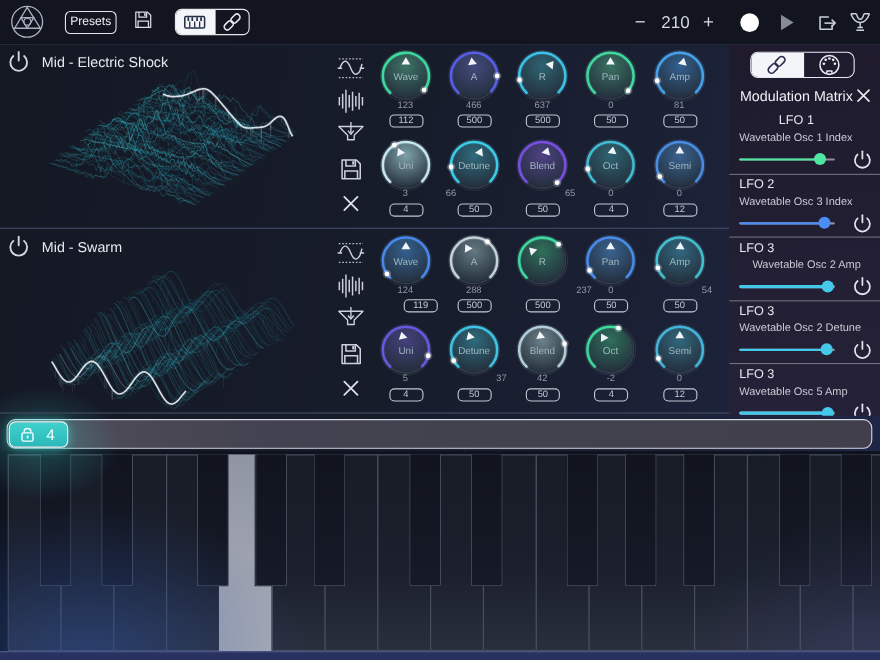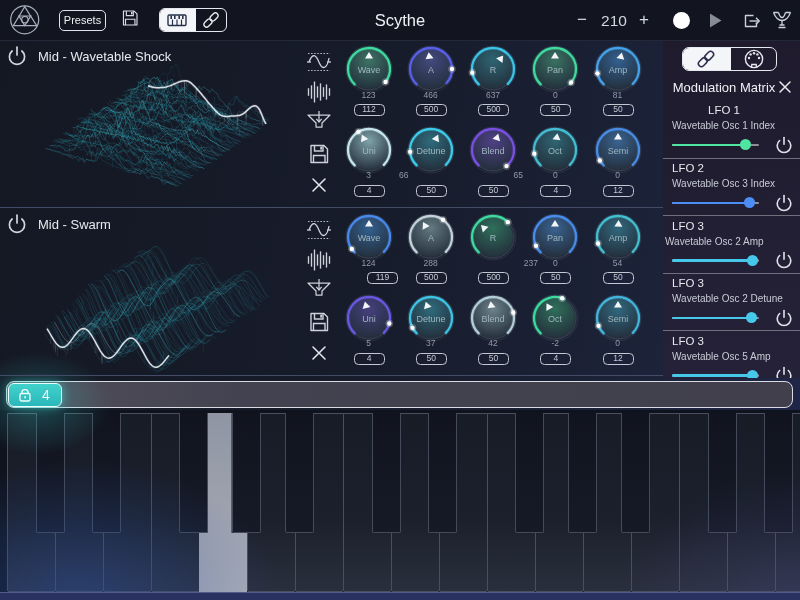--- a/index.html
+++ b/index.html
@@ -429,21 +429,21 @@
       <line x1="57.3" y1="136.6" x2="57.3" y2="147.9" stroke="#dde8ee" stroke-width="0.7" opacity="0.14"></line>
       <line x1="71.1" y1="132.4" x2="71.1" y2="142" stroke="#dde8ee" stroke-width="0.7" opacity="0.18"></line>
       <line x1="55.6" y1="134.6" x2="55.6" y2="144.5" stroke="#dde8ee" stroke-width="0.7" opacity="0.26"></line>
       <line x1="90" y1="125.1" x2="90" y2="130.6" stroke="#dde8ee" stroke-width="0.7" opacity="0.25"></line>
       <line x1="67.7" y1="136.5" x2="67.7" y2="145.9" stroke="#dde8ee" stroke-width="0.7" opacity="0.10"></line>
     </svg>
     <svg width="24" height="24" style="position:absolute;left:5.199999999999999px;top:44px">
 <path d="M4.89,-5.82 A7.6,7.6 0 1 1 -4.89,-5.82" transform="translate(12,12.8)" fill="none" stroke="#d2d6de" stroke-width="1.7" stroke-linecap="round"></path>
 <line x1="12" y1="3.2" x2="12" y2="11" stroke="#d2d6de" stroke-width="1.7" stroke-linecap="round"></line>
     </svg>
-    <div style="position:absolute;left:38px;top:49px;font-size:13px;color:#e6e9ee">Mid - Wavetable Shock</div>
+    <div style="position:absolute;left:38px;top:49px;font-size:13px;color:#e6e9ee">Mid - Electric Shock</div>
     <svg width="24" height="24" style="position:absolute;left:5.199999999999999px;top:212px">
 <path d="M4.89,-5.82 A7.6,7.6 0 1 1 -4.89,-5.82" transform="translate(12,12.8)" fill="none" stroke="#d2d6de" stroke-width="1.7" stroke-linecap="round"></path>
 <line x1="12" y1="3.2" x2="12" y2="11" stroke="#d2d6de" stroke-width="1.7" stroke-linecap="round"></line>
     </svg>
     <div style="position:absolute;left:38px;top:217px;font-size:13px;color:#e6e9ee">Mid - Swarm</div>
     <svg width="26" height="24" style="position:absolute;left:305.5px;top:50px">
 <line x1="2" y1="3.5" x2="24" y2="3.5" stroke="#b9bfca" stroke-width="1.1" stroke-dasharray="1.5,1.6"></line>
 <line x1="2" y1="20.5" x2="24" y2="20.5" stroke="#b9bfca" stroke-width="1.1" stroke-dasharray="1.5,1.6"></line>
 <line x1="1" y1="12" x2="5" y2="12" stroke="#ccd1da" stroke-width="1.3"></line>
 <line x1="21" y1="12" x2="25" y2="12" stroke="#ccd1da" stroke-width="1.3"></line>
@@ -642,21 +642,21 @@
 <circle r="20" fill="url(#kg7)"></circle>
 <circle r="21" fill="none" stroke="#39424f" stroke-width="1.4" opacity="0.9"></circle>
 <path d="M-14.32,15.36 A21,21 0 1 1 14.85,14.85" fill="none" stroke="#3dd2ef" stroke-width="4.2" stroke-linecap="round" opacity="0.16"></path>
 <path d="M-14.32,15.36 A21,21 0 1 1 14.85,14.85" fill="none" stroke="#3dd2ef" stroke-width="2.3" stroke-linecap="round" opacity="0.95"></path>
 <circle cx="-20.92" cy="1.83" r="3.8" fill="#ffffff" opacity="0.25"></circle>
 <circle cx="-20.92" cy="1.83" r="2.2" fill="#ffffff"></circle>
 <polygon points="0,-17 4.0,-10.4 -4.0,-10.4" fill="#f3f6f8" transform="rotate(25)"></polygon>
 <text x="0" y="4" text-anchor="middle" font-family="Liberation Sans, sans-serif" font-size="9" fill="#9fb5bd">Detune</text>
 </g>
     </svg>
-    <div style="position:absolute;left:399px;top:170px;width:60px;font-size:8.5px;color:#939aa7">66</div>
+    <div style="position:absolute;left:380px;top:170px;width:60px;text-align:center;font-size:8.5px;color:#939aa7">66</div>
     <div style="position:absolute;left:415.7px;top:184.5px;width:31px;height:12px;box-sizing:border-box;border:1.2px solid #c3c8d3;border-radius:4.5px;font-size:8.5px;color:#c3c9d4;text-align:center;line-height:9.6px">50</div>
     <svg width="52" height="52" style="position:absolute;left:467.0px;top:124px;overflow:visible">
       <defs>
 <radialGradient id="kg8" cx="50%" cy="28%" r="75%">
           <stop offset="0%" stop-color="#4f4185"></stop>
           <stop offset="100%" stop-color="#232e3b"></stop>
         </radialGradient>
       </defs>
 <g transform="translate(26,26)">
 <circle r="23" fill="none" stroke="#5a6a78" stroke-width="1" opacity="0.25"></circle>
@@ -810,21 +810,21 @@
 <circle r="20" fill="url(#kg15)"></circle>
 <circle r="21" fill="none" stroke="#39424f" stroke-width="1.4" opacity="0.9"></circle>
 <path d="M-14.32,15.36 A21,21 0 1 1 14.85,14.85" fill="none" stroke="#44c5d6" stroke-width="4.2" stroke-linecap="round" opacity="0.16"></path>
 <path d="M-14.32,15.36 A21,21 0 1 1 14.85,14.85" fill="none" stroke="#44c5d6" stroke-width="2.3" stroke-linecap="round" opacity="0.95"></path>
 <circle cx="-19.97" cy="6.49" r="3.8" fill="#ffffff" opacity="0.25"></circle>
 <circle cx="-19.97" cy="6.49" r="2.2" fill="#ffffff"></circle>
 <polygon points="0,-17 4.0,-10.4 -4.0,-10.4" fill="#f3f6f8" transform="rotate(2)"></polygon>
 <text x="0" y="4" text-anchor="middle" font-family="Liberation Sans, sans-serif" font-size="9" fill="#9fb5bd">Amp</text>
 </g>
     </svg>
-    <div style="position:absolute;left:587.5px;top:258px;width:60px;text-align:center;font-size:8.5px;color:#939aa7">54</div>
+    <div style="position:absolute;left:587.5px;top:258px;width:60px;text-align:right;font-size:8.5px;color:#939aa7">54</div>
     <div style="position:absolute;left:602.5px;top:272.0px;width:31px;height:12px;box-sizing:border-box;border:1.2px solid #c3c8d3;border-radius:4.5px;font-size:8.5px;color:#c3c9d4;text-align:center;line-height:9.6px">50</div>
     <svg width="52" height="52" style="position:absolute;left:342.5px;top:292px;overflow:visible">
       <defs>
 <radialGradient id="kg16" cx="50%" cy="28%" r="75%">
           <stop offset="0%" stop-color="#45407e"></stop>
           <stop offset="100%" stop-color="#232e3b"></stop>
         </radialGradient>
       </defs>
 <g transform="translate(26,26)">
 <circle r="23" fill="none" stroke="#5a6a78" stroke-width="1" opacity="0.25"></circle>
@@ -852,21 +852,21 @@
 <circle r="20" fill="url(#kg17)"></circle>
 <circle r="21" fill="none" stroke="#39424f" stroke-width="1.4" opacity="0.9"></circle>
 <path d="M-14.32,15.36 A21,21 0 1 1 14.85,14.85" fill="none" stroke="#3fc9e9" stroke-width="4.2" stroke-linecap="round" opacity="0.16"></path>
 <path d="M-14.32,15.36 A21,21 0 1 1 14.85,14.85" fill="none" stroke="#3fc9e9" stroke-width="2.3" stroke-linecap="round" opacity="0.95"></path>
 <circle cx="-18.54" cy="9.86" r="3.8" fill="#ffffff" opacity="0.25"></circle>
 <circle cx="-18.54" cy="9.86" r="2.2" fill="#ffffff"></circle>
 <polygon points="0,-17 4.0,-10.4 -4.0,-10.4" fill="#f3f6f8" transform="rotate(-18)"></polygon>
 <text x="0" y="4" text-anchor="middle" font-family="Liberation Sans, sans-serif" font-size="9" fill="#9fb5bd">Detune</text>
 </g>
     </svg>
-    <div style="position:absolute;left:400.7px;top:338px;width:60px;text-align:center;font-size:8.5px;color:#939aa7">37</div>
+    <div style="position:absolute;left:400.7px;top:338px;width:60px;text-align:right;font-size:8.5px;color:#939aa7">37</div>
     <div style="position:absolute;left:415.7px;top:352.5px;width:31px;height:12px;box-sizing:border-box;border:1.2px solid #c3c8d3;border-radius:4.5px;font-size:8.5px;color:#c3c9d4;text-align:center;line-height:9.6px">50</div>
     <svg width="52" height="52" style="position:absolute;left:467.0px;top:292px;overflow:visible">
       <defs>
 <radialGradient id="kg18" cx="50%" cy="28%" r="75%">
           <stop offset="0%" stop-color="#6d838b"></stop>
           <stop offset="100%" stop-color="#232e3b"></stop>
         </radialGradient>
       </defs>
 <g transform="translate(26,26)">
 <circle r="23" fill="none" stroke="#5a6a78" stroke-width="1" opacity="0.25"></circle>
@@ -962,21 +962,21 @@
       <div style="position:absolute;left:672px;top:178.0px;font-size:10px;color:#c7cbd5">Wavetable Osc 3 Index</div>
       <div style="position:absolute;left:672px;top:201.5px;width:87px;height:2.6px;border-radius:2px;background:#8e8e96"></div>
       <div style="position:absolute;left:672px;top:201.5px;width:77px;height:2.6px;border-radius:2px;background:#4b8df4"></div>
       <div style="position:absolute;left:743.5px;top:197.3px;width:11px;height:11px;border-radius:50%;background:#4b8df4"></div>
       <svg width="20" height="20" style="position:absolute;left:773.5px;top:192.8px">
 <path d="M4.37,-5.21 A6.8,6.8 0 1 1 -4.37,-5.21" transform="translate(10,10.7)" fill="none" stroke="#dfe3ea" stroke-width="1.6" stroke-linecap="round"></path>
 <line x1="10" y1="2.6" x2="10" y2="9.2" stroke="#dfe3ea" stroke-width="1.6" stroke-linecap="round"></line>
       </svg>
       <div style="position:absolute;left:663px;top:215.0px;width:137px;height:1px;background:#8c8a98;opacity:0.75"></div>
       <div style="position:absolute;left:672px;top:219.5px;font-size:11.5px;color:#e6e9ee">LFO 3</div>
-      <div style="position:absolute;left:665px;top:235.5px;font-size:10px;color:#c7cbd5">Wavetable Osc 2 Amp</div>
+      <div style="position:absolute;left:684px;top:235.5px;font-size:10px;color:#c7cbd5">Wavetable Osc 2 Amp</div>
       <div style="position:absolute;left:672px;top:259.0px;width:87px;height:2.6px;border-radius:2px;background:#8e8e96"></div>
       <div style="position:absolute;left:672px;top:259.0px;width:80px;height:2.6px;border-radius:2px;background:#46c8ea"></div>
       <div style="position:absolute;left:746.5px;top:254.8px;width:11px;height:11px;border-radius:50%;background:#46c8ea"></div>
       <svg width="20" height="20" style="position:absolute;left:773.5px;top:250.3px">
 <path d="M4.37,-5.21 A6.8,6.8 0 1 1 -4.37,-5.21" transform="translate(10,10.7)" fill="none" stroke="#dfe3ea" stroke-width="1.6" stroke-linecap="round"></path>
 <line x1="10" y1="2.6" x2="10" y2="9.2" stroke="#dfe3ea" stroke-width="1.6" stroke-linecap="round"></line>
       </svg>
       <div style="position:absolute;left:663px;top:272.5px;width:137px;height:1px;background:#8c8a98;opacity:0.75"></div>
       <div style="position:absolute;left:672px;top:277.0px;font-size:11.5px;color:#e6e9ee">LFO 3</div>
       <div style="position:absolute;left:672px;top:293.0px;font-size:10px;color:#c7cbd5">Wavetable Osc 2 Detune</div>
@@ -1026,21 +1026,20 @@
 <line x1="9.8" y1="7.6" x2="9.8" y2="11" stroke="#26304a" stroke-width="1.6"></line>
 <line x1="14.2" y1="7.6" x2="14.2" y2="11" stroke="#26304a" stroke-width="1.6"></line>
 <line x1="17.8" y1="7.6" x2="17.8" y2="11" stroke="#26304a" stroke-width="1.6"></line>
     </svg>
     <svg width="24" height="24" style="position:absolute;left:199px;top:8px">
 <g transform="translate(12,12) rotate(-45)">
         <rect x="-9" y="-2.8" width="9.5" height="5.6" rx="2.8" fill="none" stroke="#e5e8ee" stroke-width="1.4"></rect>
         <rect x="-0.5" y="-2.8" width="9.5" height="5.6" rx="2.8" fill="none" stroke="#e5e8ee" stroke-width="1.4"></rect>
       </g>
     </svg>
-    <div style="position:absolute;left:300px;top:11px;width:200px;text-align:center;font-size:16.5px;color:#eff1f6">Scythe</div>
     <div style="position:absolute;left:572px;top:10px;width:20px;text-align:center;font-size:17px;color:#d3d7df">−</div>
     <div style="position:absolute;left:594px;top:12px;width:40px;text-align:center;font-size:15.5px;color:#d3d7df">210</div>
     <div style="position:absolute;left:634px;top:10px;width:20px;text-align:center;font-size:17px;color:#d3d7df">+</div>
     <div style="position:absolute;left:672.5px;top:12px;width:17px;height:17px;border-radius:50%;background:#ffffff"></div>
     <svg width="18" height="18" style="position:absolute;left:706px;top:11.5px">
       <polygon points="4,1.5 15.5,8.5 4,15.5" fill="#868b96"></polygon>
     </svg>
     <svg width="20" height="20" style="position:absolute;left:741px;top:10.5px">
 <path d="M12.5,4.5 L4.5,4.5 L4.5,15.5 L15.5,15.5 L15.5,11.5" fill="none" stroke="#ccd1da" stroke-width="1.4" stroke-linejoin="round"></path>
 <line x1="8.5" y1="10" x2="18" y2="10" stroke="#ccd1da" stroke-width="1.4"></line>

